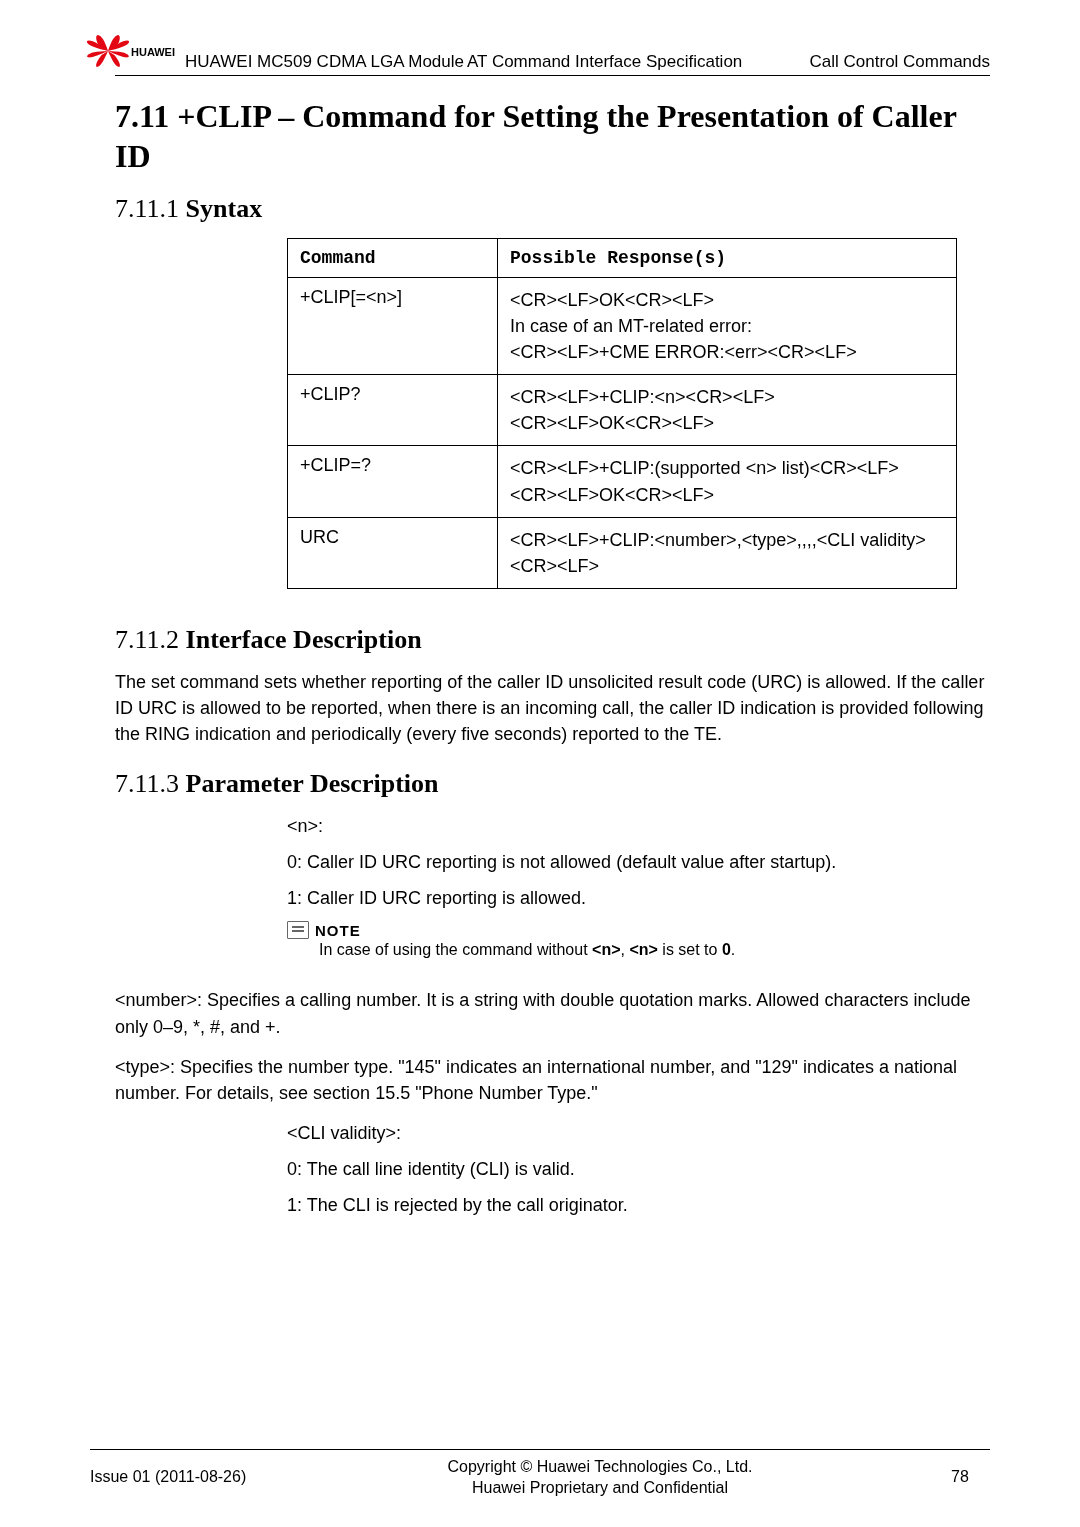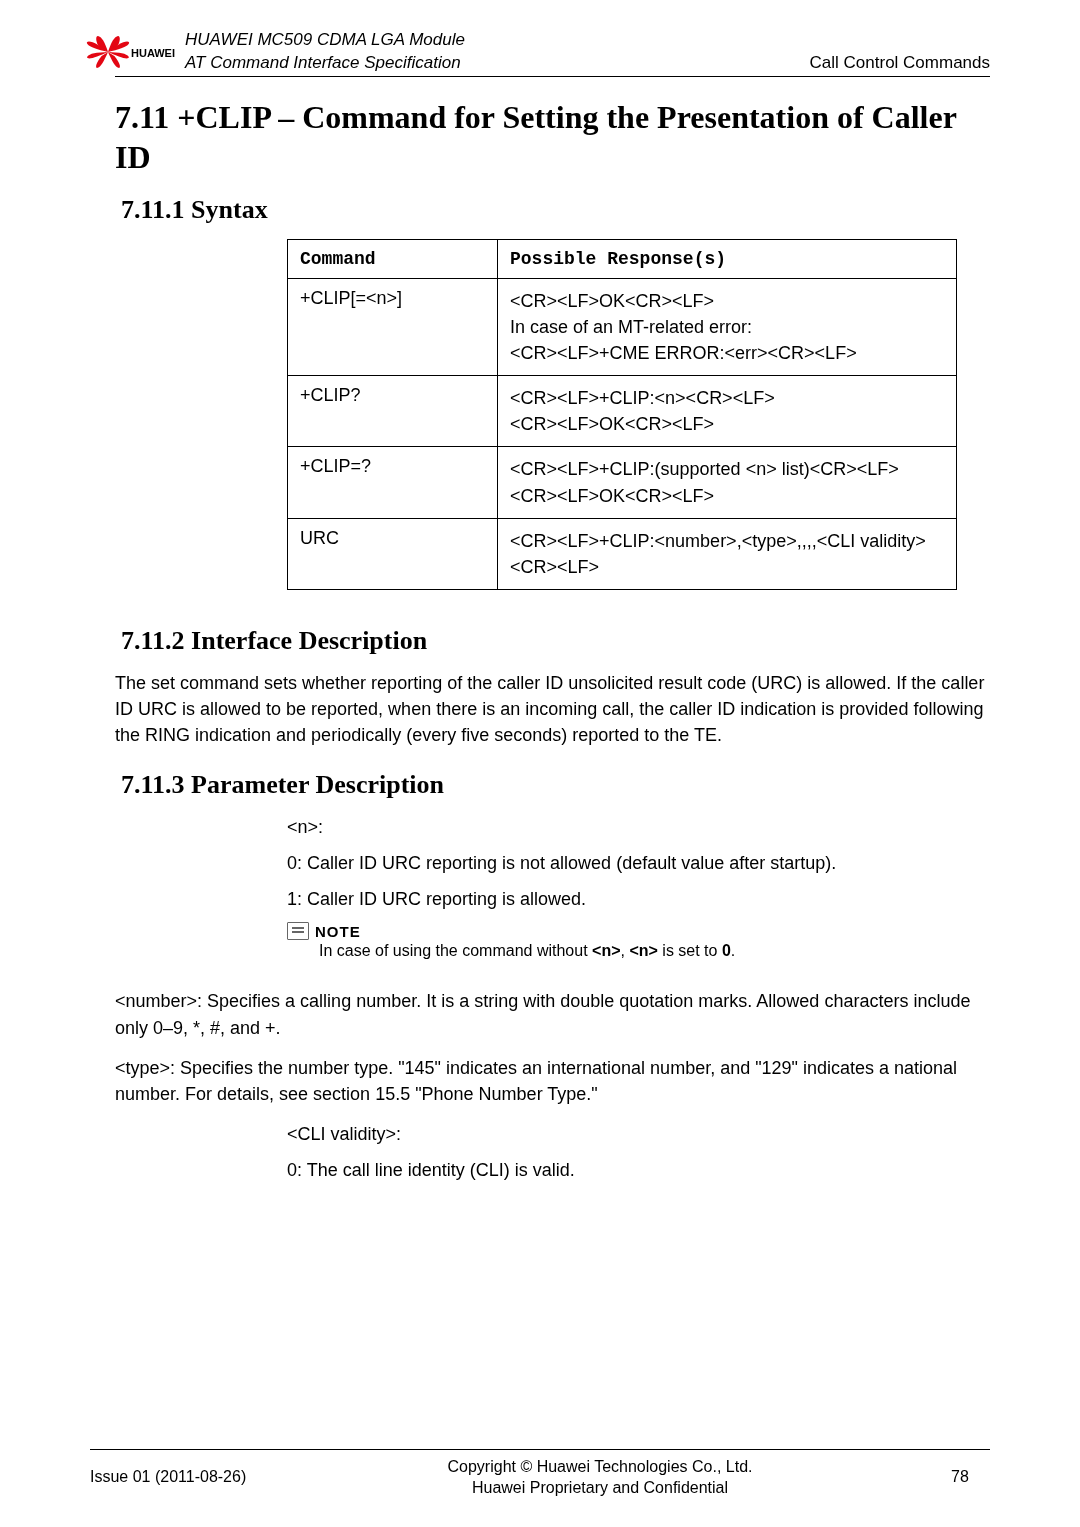--- a/index.html
+++ b/index.html
@@ -3,28 +3,28 @@
 <meta charset="utf-8">
 <style>
   * { box-sizing: border-box; margin: 0; padding: 0; }
   html, body { width: 1080px; font-family: Arial, "Helvetica Neue", Helvetica, sans-serif; background: #fff; color: #000; }
   .page { width: 1080px; height: 1527px; position: relative; padding: 30px 90px 0 115px; }
 
   .header-row { display: flex; align-items: flex-end; border-bottom: 1.5px solid #000; padding-bottom: 3px; margin-bottom: 4px; }
   .logo-col { display: flex; flex-direction: row; align-items: center; width: 90px; margin-left: -30px; }
   .logo-col svg { display: block; }
   .logo-text { font-size: 11px; font-weight: bold; letter-spacing: 0; text-align: center; margin-top: 2px; }
-  .hdr-titles { flex: 1; display: flex; flex-direction: column; gap: 3px; padding-left: 10px; font-style: italic; }
+  .hdr-titles { flex: 1; display: flex; flex-direction: row; gap: 3px; padding-left: 10px; }
   .hdr-line { font-size: 17px; }
   .hdr-line.underline { text-decoration: none; }
   .hdr-right { font-size: 17px; align-self: flex-end; text-align: right; white-space: nowrap; }
 
   h1.section-title { font-family: "Palatino Linotype","Book Antiqua",serif; font-size: 32px; font-weight: bold; color: #000; margin-top: 20px; margin-bottom: 18px; line-height: 1.25; }
   h2.subsection { font-family: "Palatino Linotype","Book Antiqua",serif; font-size: 26px; font-weight: normal; margin-bottom: 14px; }
-  h2.subsection .num { font-weight: bold; margin-left: 6px; }
+  h2.subsection .num { font-weight: normal; }
   h2.subsection .bold { font-weight: bold; }
 
   .cmd-table { border-collapse: collapse; width: 670px; margin-left: 172px; margin-bottom: 36px; }
   .cmd-table th, .cmd-table td { border: 1.5px solid #000; padding: 9px 12px; vertical-align: top; font-size: 18px; text-align: left; }
   .cmd-table th { font-family: Liberation Mono, monospace; font-weight: bold; }
   .cmd-table th:first-child, .cmd-table td:first-child { width: 210px; }
   .cmd-table td .line { display: block; line-height: 1.45; }
 
   .body-text { font-size: 18px; line-height: 1.45; margin-bottom: 14px; }
   .param-line { margin-left: 172px; font-size: 18px; line-height: 1.45; margin-top: 10px; margin-bottom: 10px; }
@@ -140,20 +140,21 @@
     </div>
     <div class="note-body">
       In case of using the command without <b>&lt;n&gt;</b>, <b>&lt;n&gt;</b> is set to <b>0</b>.
     </div>
   </div>
 
   <p class="body-text">&lt;number&gt;: Specifies a calling number. It is a string with double quotation marks. Allowed characters include only 0–9, *, #, and +.</p>
   <p class="body-text">&lt;type&gt;: Specifies the number type. "145" indicates an international number, and "129" indicates a national number. For details, see section 15.5 "Phone Number Type."</p>
   <p class="param-line">&lt;CLI validity&gt;:</p>
   <p class="param-line">0: The call line identity (CLI) is valid.</p>
+  <p class="param-line">1: The CLI is rejected by the call originator.</p>
 
   <div class="footer">
     <div class="left">Issue 01 (2011-08-26)</div>
     <div class="center">
       <div>Copyright © Huawei Technologies Co., Ltd.</div>
       <div>Huawei Proprietary and Confidential</div>
     </div>
     <div class="page-num">78</div>
   </div>
 

